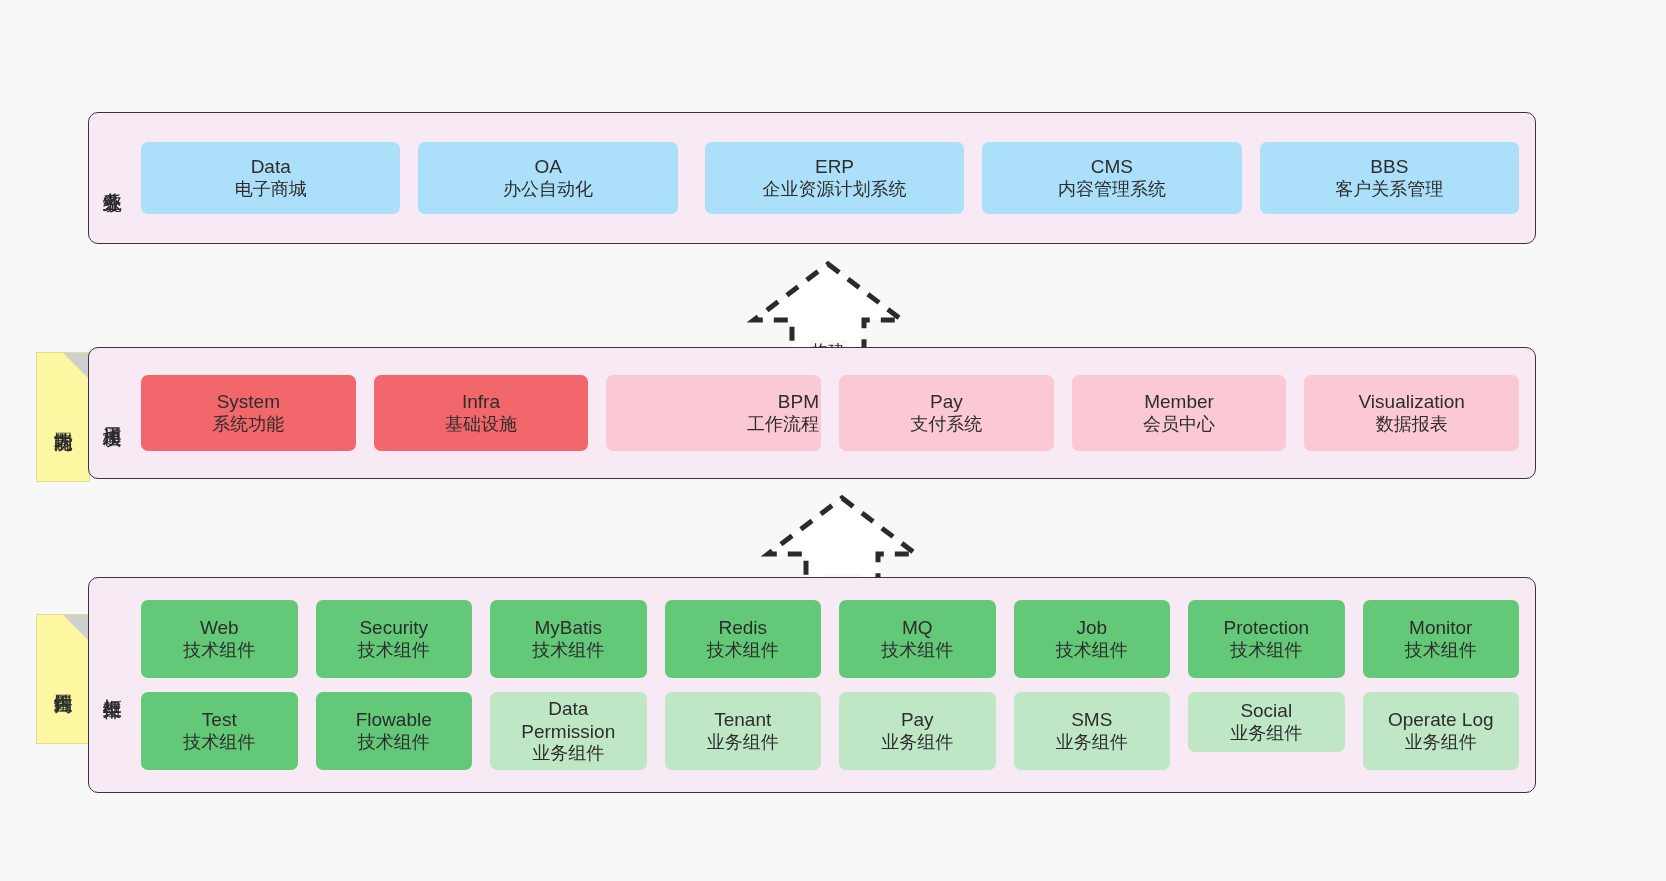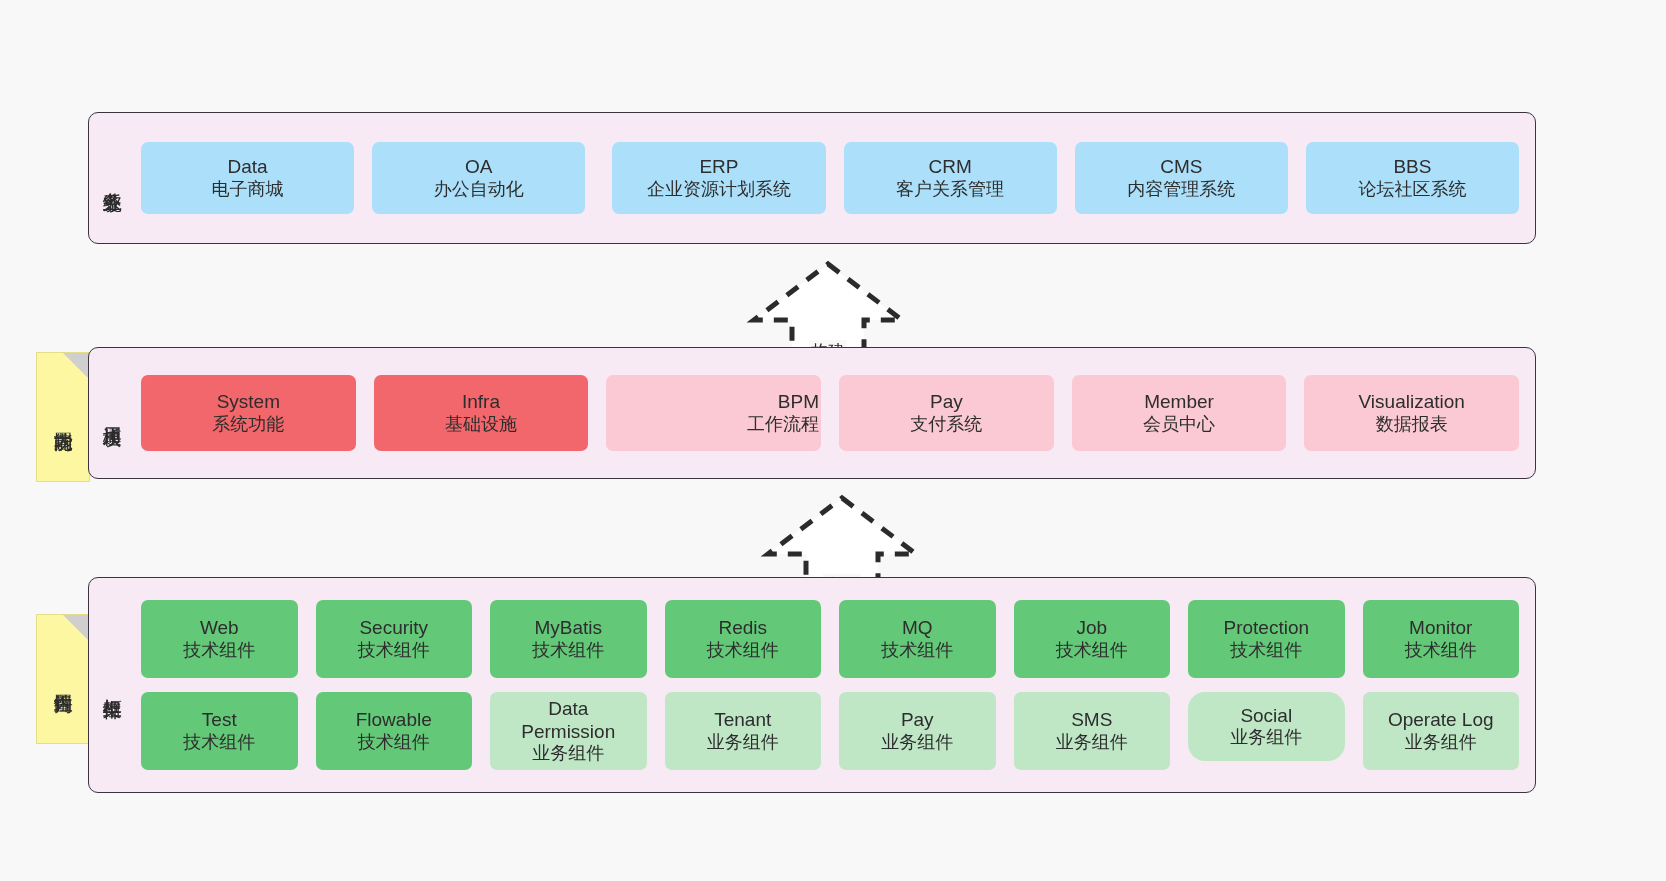--- a/index.html
+++ b/index.html
@@ -167,33 +167,29 @@
         <div class="card blue" style="height:72px;">
           <span class="en">OA</span>
           <span class="cn">办公自动化</span>
         </div>
 
         <div class="card blue" style="height:72px;margin-left:9px;">
           <span class="en">ERP</span>
           <span class="cn">企业资源计划系统</span>
         </div>
 
-        <div class="card blue" style="height:72px;">
-          <span class="en">CRM</span>
-          <span class="cn">客户关系管理</span>
-        </div>
 
         <div class="card blue" style="height:72px;">
           <span class="en">CMS</span>
           <span class="cn">内容管理系统</span>
         </div>
 
         <div class="card blue" style="height:72px;">
           <span class="en">BBS</span>
-          <span class="cn">论坛社区系统</span>
+          <span class="cn">客户关系管理</span>
         </div>
 
       </div>
     </div>
   </div>
 
   <div class="connector" id="connector-build" style="left:748px; top:258px;">
     <svg viewBox="0 0 160 100" preserveAspectRatio="none" aria-hidden="true">
       <path d="M 80 6 L 154 62 L 116 62 L 116 96 L 44 96 L 44 62 L 6 62 Z" fill="#ffffff" stroke="#2b2b2b" stroke-width="5" stroke-dasharray="14 11" stroke-linecap="butt" stroke-linejoin="miter"></path>
     </svg>
@@ -313,21 +309,21 @@
           <span class="cn">业务组件</span>
         </div>
         <div class="card lightgreen" style="height:78px;">
           <span class="en">Pay</span>
           <span class="cn">业务组件</span>
         </div>
         <div class="card lightgreen" style="height:78px;">
           <span class="en">SMS</span>
           <span class="cn">业务组件</span>
         </div>
-        <div class="card lightgreen" style="height:69px;border-radius:17px;">
+        <div class="card lightgreen" style="height:60px;">
           <span class="en">Social</span>
           <span class="cn">业务组件</span>
         </div>
         <div class="card lightgreen" style="height:78px;">
           <span class="en">Operate Log</span>
           <span class="cn">业务组件</span>
         </div>
       </div>
 
     </div>

